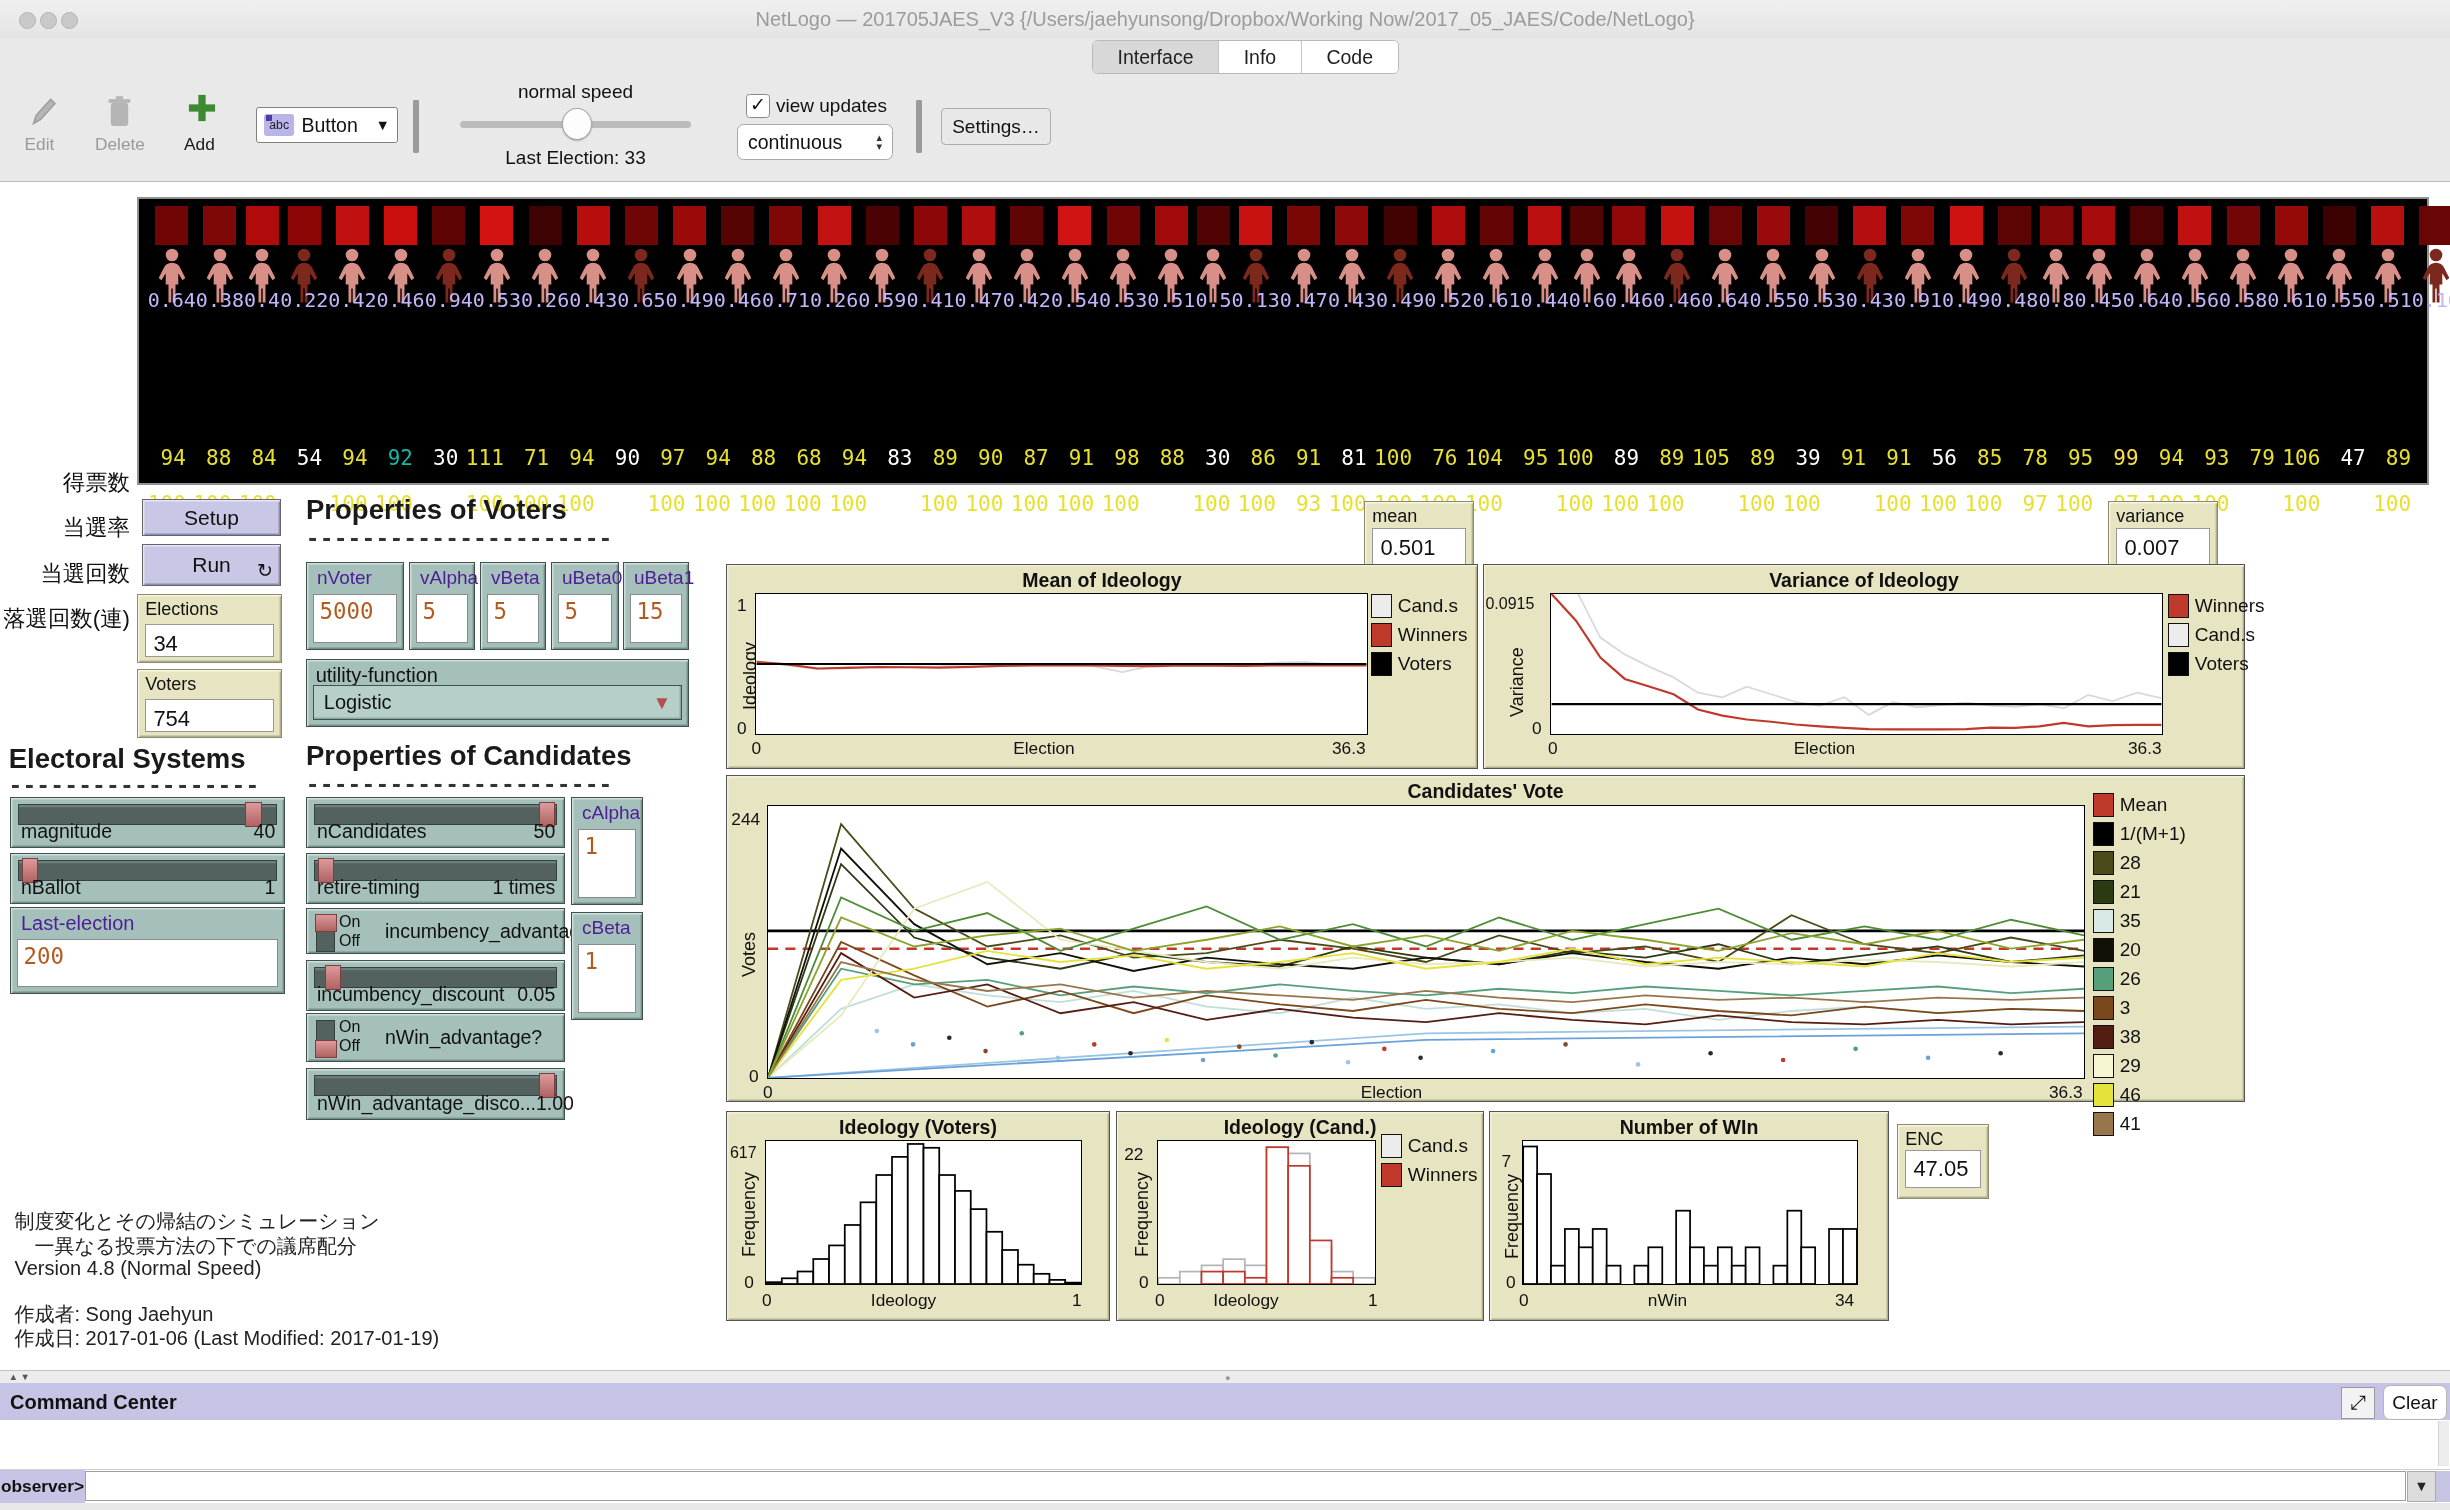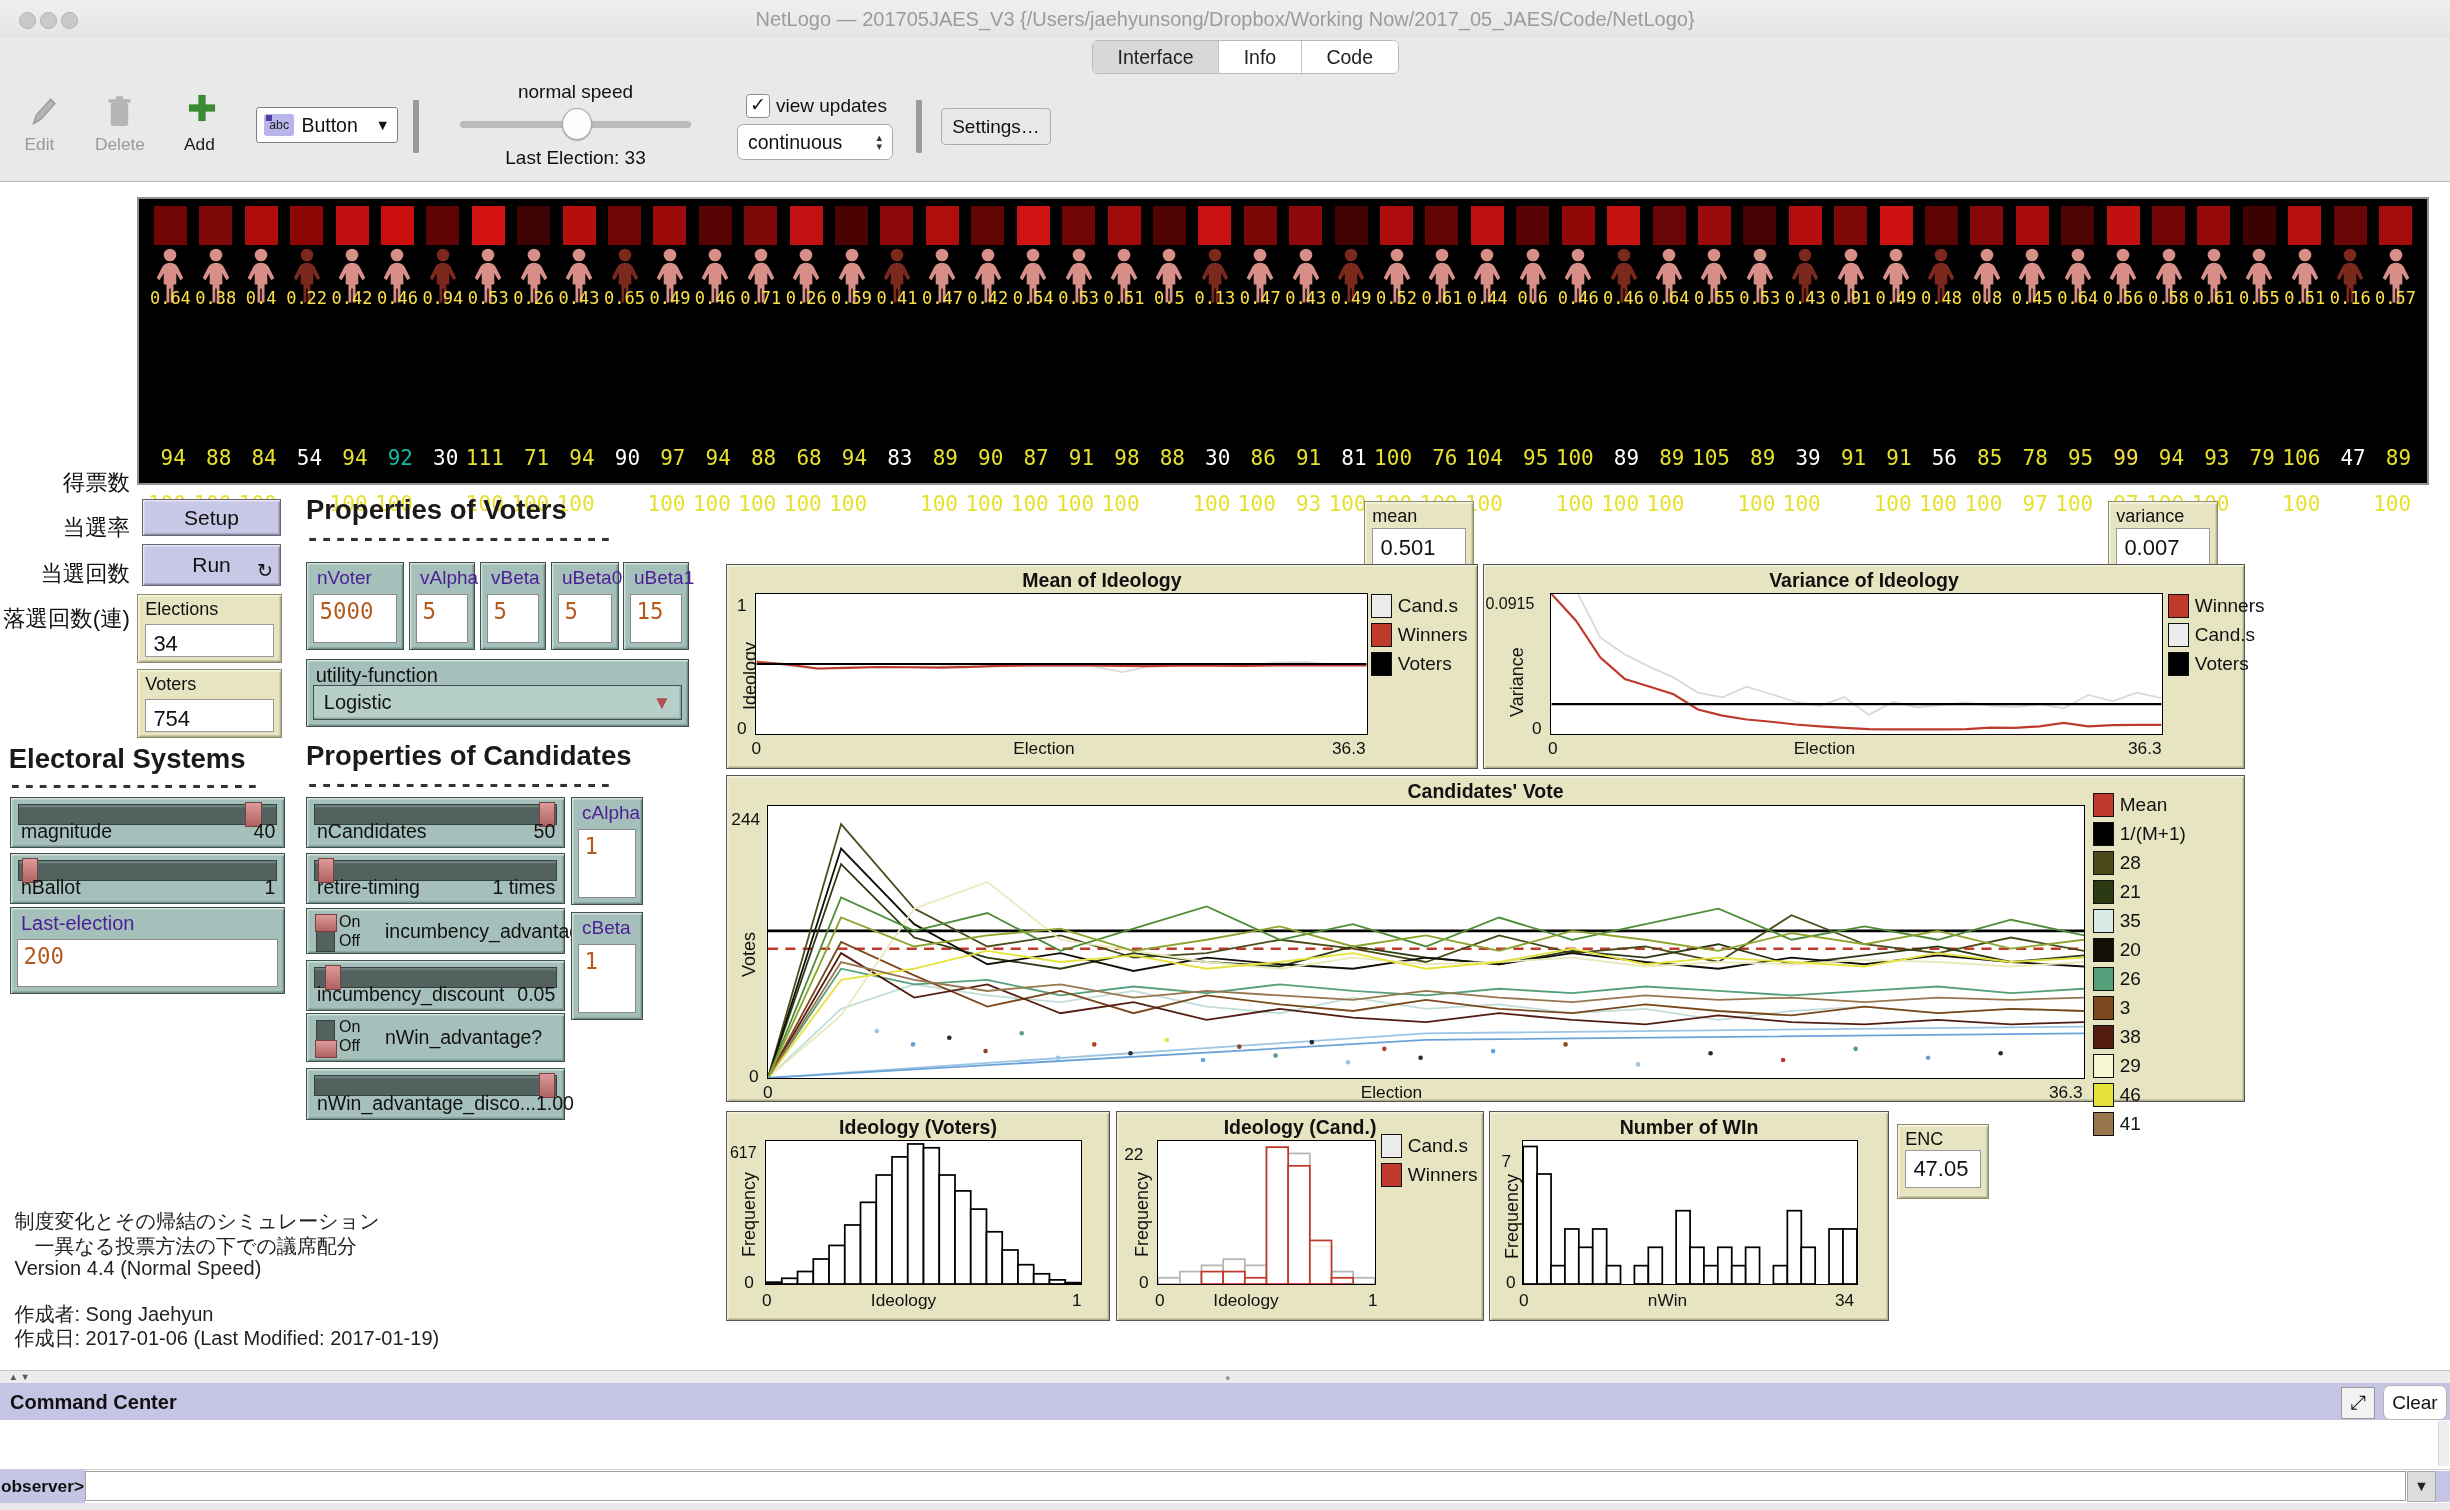--- a/index.html
+++ b/index.html
@@ -41,21 +41,21 @@
   .stepper{display:flex;flex-direction:column;font-size:11px;line-height:9.4px;color:#333;}
   #settings-btn{left:941px;top:108px;width:108px;height:35px;background:#e8e8e8;border:0.7px solid #ababab;
                 border-radius:4.3px;font-size:19px;color:#111;display:flex;align-items:center;justify-content:center;}
   
   #view{left:137px;top:197px;width:2292px;height:288px;background:#000;border:2.2px solid #919191;box-sizing:border-box;}
   .vgrid{position:absolute;left:8.7px;right:8.7px;display:grid;grid-template-columns:repeat(50,1fr);}
   #view-cols{top:7.2px;}
   .vcol{display:flex;flex-direction:column;align-items:center;}
   .vsq{width:33px;height:39px;}
   .vperson{margin-top:2.9px;width:32px;height:56px;}
-  .vshare{margin-top:-16px;color:#fde047;font-size:17px;font-family:"DejaVu Sans Mono",monospace;}
+  .vshare{margin-top:-16px;color:#c4b5fd;font-size:20px;font-family:"DejaVu Sans Mono",monospace;}
   .numrow span{display:block;text-align:right;padding-right:7.2px;font-size:21px;
                font-family:"DejaVu Sans Mono",monospace;}
   .rowlabel{position:absolute;width:130px;text-align:right;font-size:22.4px;color:#111;}
   
   .nl-btn{position:absolute;background:#c9c7e6;border:0.7px solid #66646f;
           box-shadow:inset 1.4px 1.4px 0 #e7e6f6,inset -1.4px -1.4px 0 #8e8cab;
           display:flex;align-items:center;justify-content:center;font-size:21px;color:#111;}
   .nl-mon{position:absolute;background:#e7e5c1;border:0.7px solid #8d8b6d;
           box-shadow:inset 1.4px 1.4px 0 #f7f5dd,inset -1.4px -1.4px 0 #b0ae8d;box-sizing:border-box;}
   .nl-mon .mlabel{position:absolute;left:7.2px;top:3.6px;font-size:18px;color:#111;}
@@ -1216,21 +1216,21 @@
       <rect x="423.5" y="121.8" width="19.3" height="76.2" fill="#ffffff" fill-opacity="0.85" stroke="#000000" stroke-width="2.4"></rect>
       <rect x="442.8" y="121.8" width="19.3" height="76.2" fill="#ffffff" fill-opacity="0.85" stroke="#000000" stroke-width="2.4"></rect>
     </svg>
   <div class="ptick" style="left:29px;top:178px">0</div>
   <div class="ptick" style="left:0;right:43px;top:178px;text-align:center">nWin</div>
   <div class="ptick" style="left:345px;top:178px">34</div>
 </div>
 
 <div class="note" style="left:14.5px;top:1208px">制度変化とその帰結のシミュレーション</div>
 <div class="note" style="left:14.5px;top:1233px">　一異なる投票方法の下での議席配分</div>
-<div class="note" style="left:14.5px;top:1257px">Version 4.4 (Normal Speed)</div>
+<div class="note" style="left:14.5px;top:1257px">Version 4.8 (Normal Speed)</div>
 <div class="note" style="left:14.5px;top:1301px">作成者: Song Jaehyun</div>
 <div class="note" style="left:14.5px;top:1325px">作成日: 2017-01-06 (Last Modified: 2017-01-19)</div>
 
 <div class="abs" id="resize-bar">
   <span style="margin-left:8.7px">▲</span>
   <span>▼</span>
   <span style="position:absolute;left:50%;top:0.7px;color:#9a9a9a">●</span>
 </div>
 <div class="abs" id="cc-header">
   <span id="cc-title">Command Center</span>

